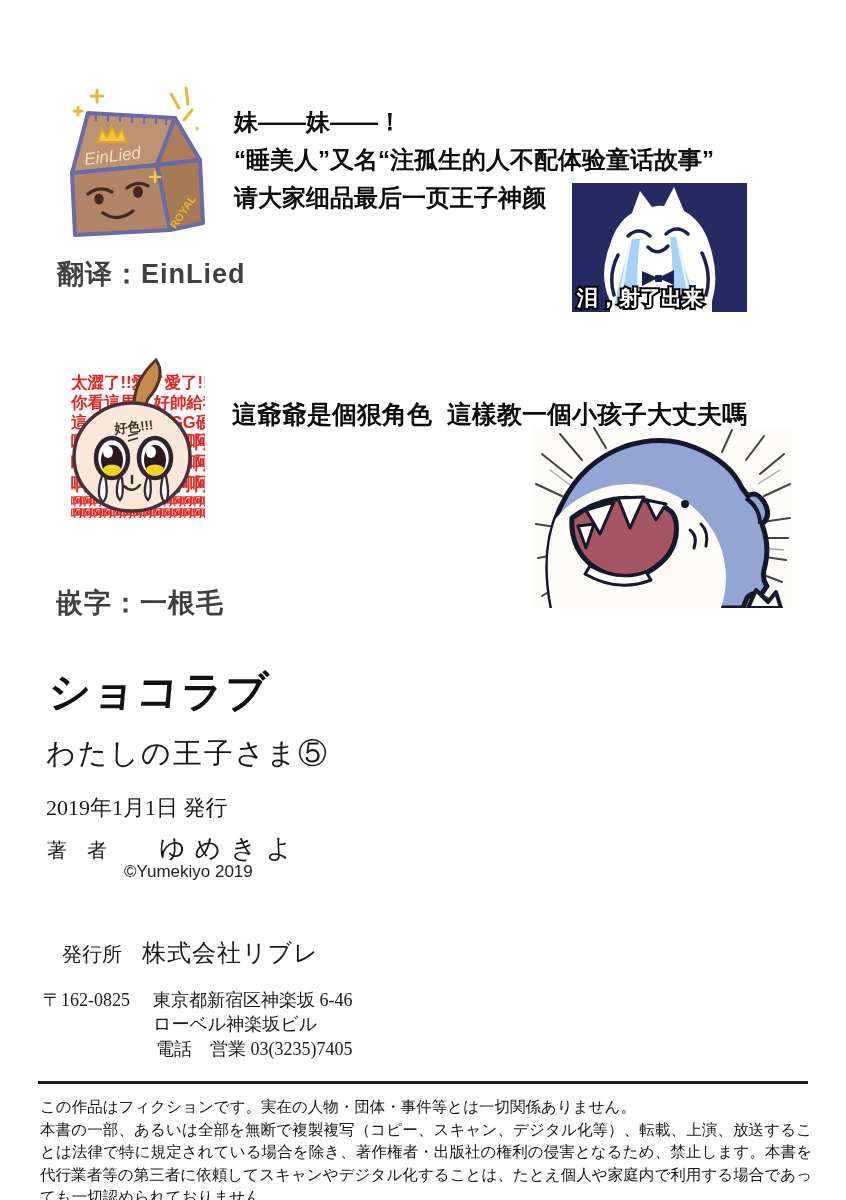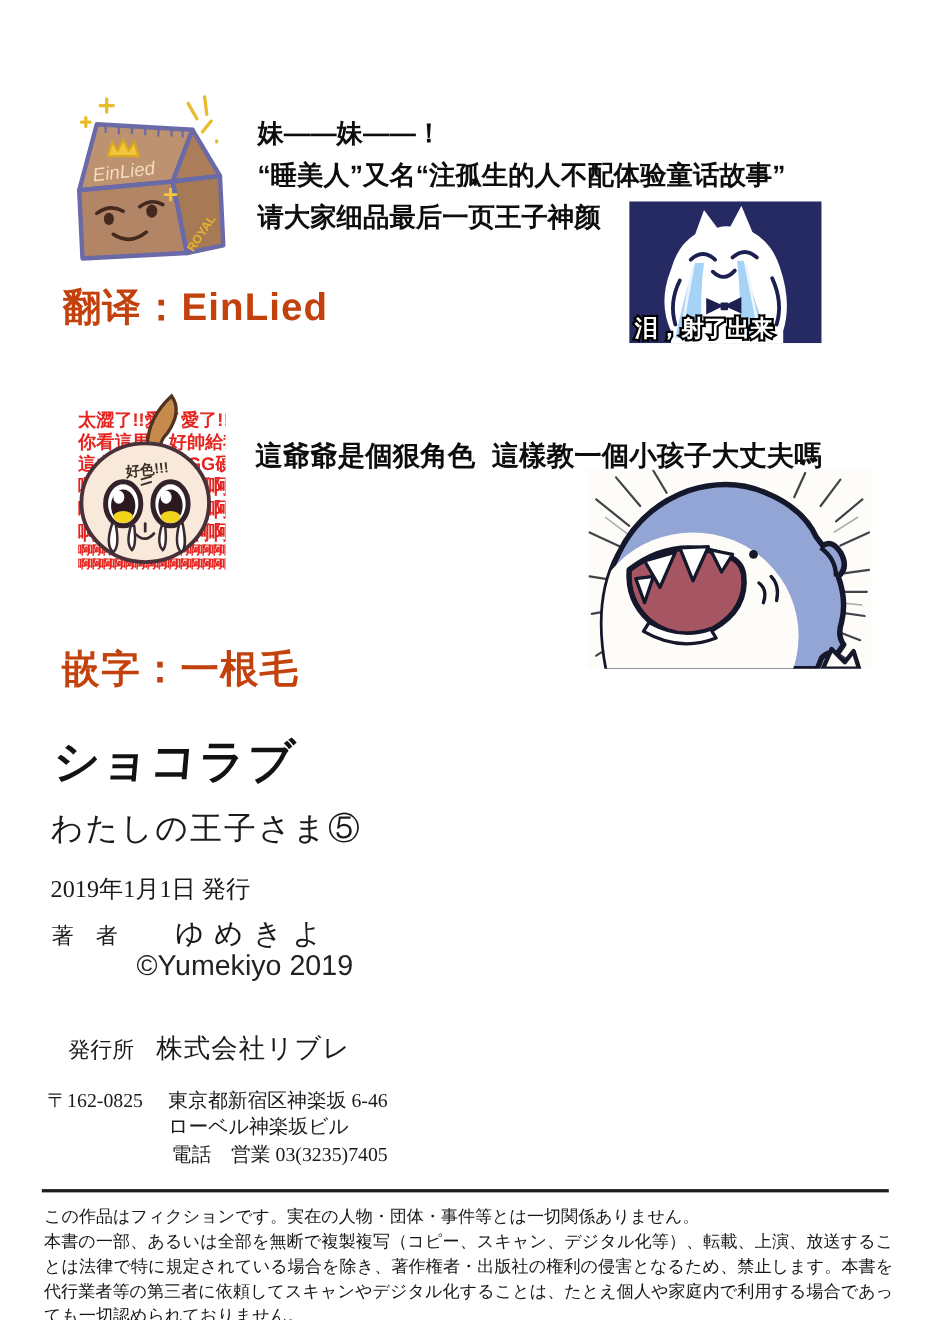--- a/index.html
+++ b/index.html
@@ -1,42 +1,42 @@
 <!DOCTYPE html>
 <html><head>
 <meta charset="utf-8">
 <style>
   html,body{margin:0;padding:0;background:#fff;}
   .page{position:relative;width:846px;height:1200px;background:#ffffff;overflow:hidden;
         font-family:"Liberation Sans",sans-serif;color:#111;}
   .abs{position:absolute;}
 
   
-  .credit{font-weight:800;font-size:35px;color:#c2410c;letter-spacing:1px;white-space:nowrap;}
+  .credit{font-weight:800;font-size:27px;color:#404040;letter-spacing:1px;white-space:nowrap;}
   .note-lines{font-weight:700;font-size:24px;line-height:38px;color:#0d0d0d;white-space:nowrap;}
   .note-single{font-weight:700;font-size:25px;color:#0d0d0d;white-space:nowrap;font-family:Liberation Mono, monospace;}
 
   
   .meme-bg{width:134px;height:146px;overflow:hidden;background:#fff;color:#e5241f;
            font-weight:800;white-space:nowrap;}
   .meme-bg .big{display:block;font-size:16.5px;line-height:20px;}
   .meme-bg .mid{display:block;font-size:18px;line-height:21px;letter-spacing:-1px;}
   .meme-bg .small{display:block;font-size:11px;line-height:12px;letter-spacing:-1px;}
 
   
   .serif{font-family:"Liberation Serif","DejaVu Serif",serif;color:#1a1a1a;}
   .logo{font-weight:900;font-size:42px;letter-spacing:1px;color:#121212;
         transform:skewX(-5deg);transform-origin:left bottom;white-space:nowrap;}
   .book-title{font-size:29px;letter-spacing:2px;white-space:nowrap;}
   .pub-date{font-size:22px;white-space:nowrap;}
   .row-label{display:inline-block;width:76px;font-size:20px;}
   .row-value{font-size:24px;}
   .ls-wide{letter-spacing:12px;}
   .ls-mid{letter-spacing:9px;}
-  .copyright{font-size:26px;color:#222;font-family:"Liberation Sans",sans-serif;}
+  .copyright{font-size:17px;color:#222;font-family:"Liberation Sans",sans-serif;}
   .addr{font-size:18px;white-space:nowrap;}
   .rule{position:absolute;left:38px;top:1081px;width:770px;height:3px;background:#1d1d1d;}
   .disclaimer{width:772px;font-size:15.5px;line-height:22.5px;text-align:justify;color:#161616;}
   .disclaimer p{margin:0;}
   svg text{font-family:"Liberation Sans",sans-serif;}
 </style>
 </head>
 <body>
 
 <div class="page">

